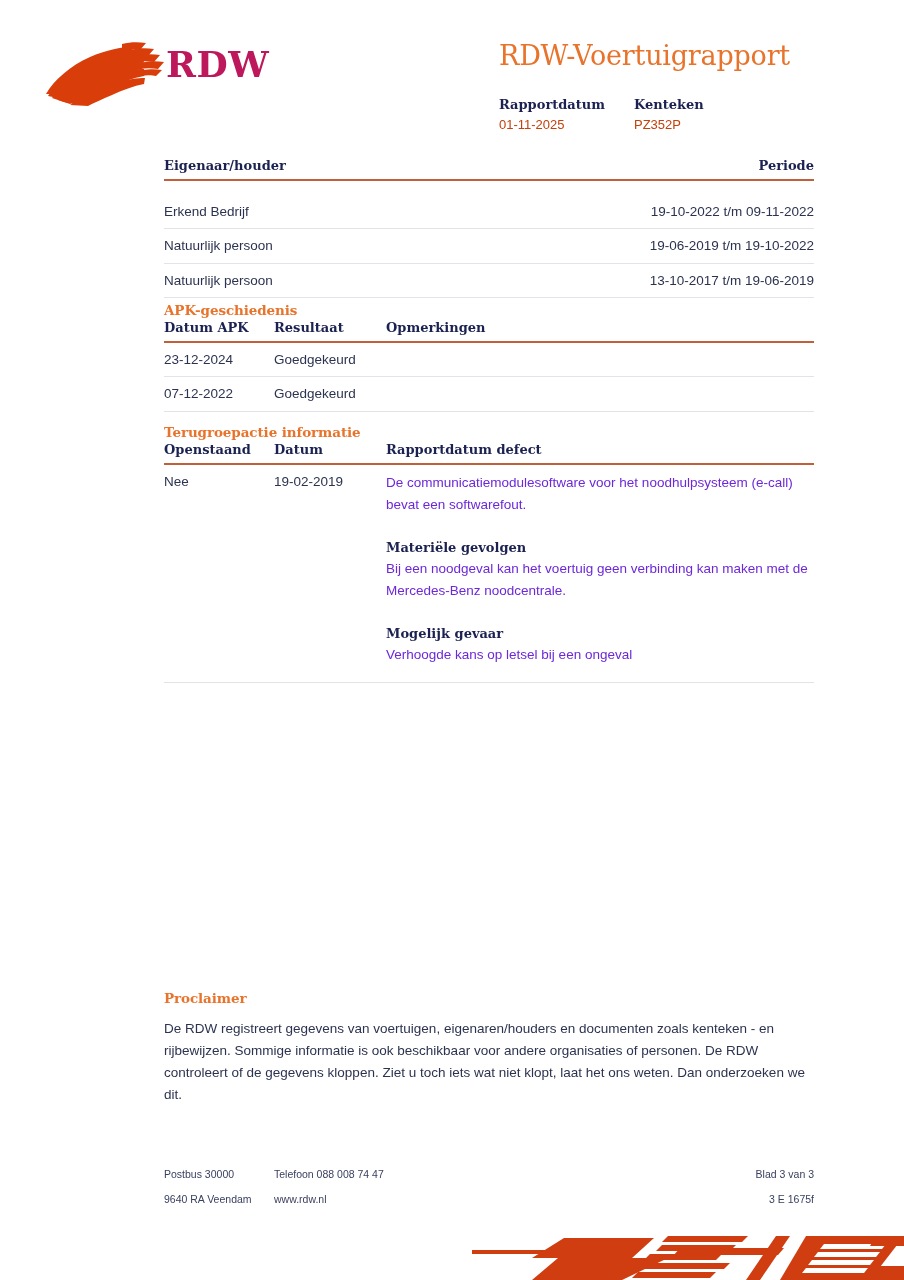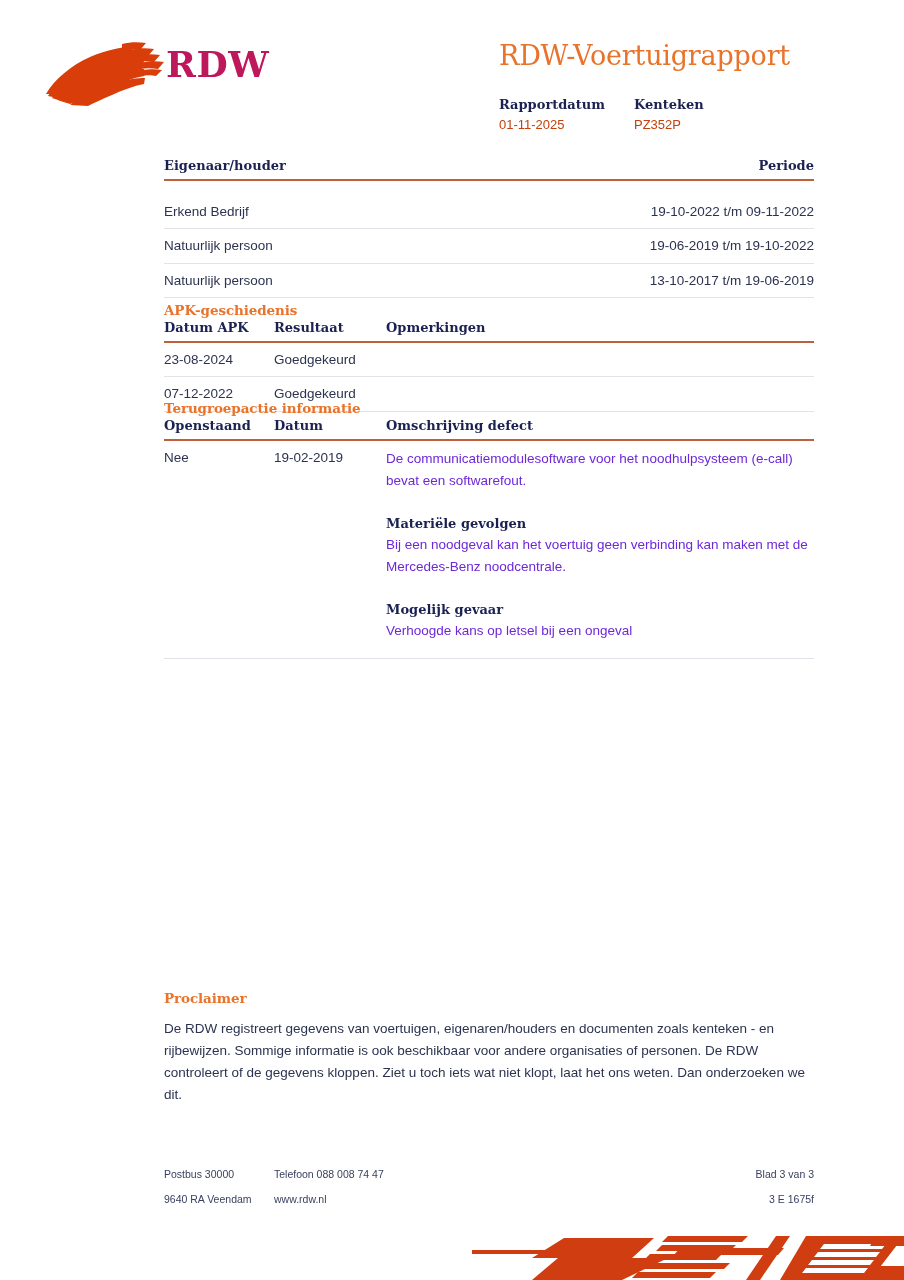--- a/index.html
+++ b/index.html
@@ -278,46 +278,46 @@
         </colgroup>
       <thead>
         <tr>
           <th>Datum APK</th>
           <th>Resultaat</th>
           <th>Opmerkingen</th>
         </tr>
       </thead>
       <tbody>
         <tr>
-          <td>23-08-2024</td>
+          <td>23-12-2024</td>
           <td>Goedgekeurd</td>
           <td></td>
         </tr>
         <tr>
           <td>07-12-2022</td>
           <td>Goedgekeurd</td>
           <td></td>
         </tr>
       </tbody>
     </table>
   </div>
 
-  <div class="content" style="top:400px;">
+  <div class="content" style="top:424px;">
     <div class="sec-title">Terugroepactie informatie</div>
     <table class="rdw">
       <colgroup>
           <col style="width:110px">
           <col style="width:112px">
           <col>
         </colgroup>
       <thead>
         <tr>
           <th>Openstaand</th>
           <th>Datum</th>
-          <th>Omschrijving defect</th>
+          <th>Rapportdatum defect</th>
         </tr>
       </thead>
       <tbody>
         <tr>
           <td style="border-bottom:none;">Nee</td>
           <td style="border-bottom:none;">19-02-2019</td>
           <td style="border-bottom:none;">
             <p class="sub-body">De communicatiemodulesoftware voor het noodhulpsysteem (e-call) bevat een softwarefout.</p>
             <div class="gap"></div>
             <div class="sub-head">Materiële gevolgen</div>

